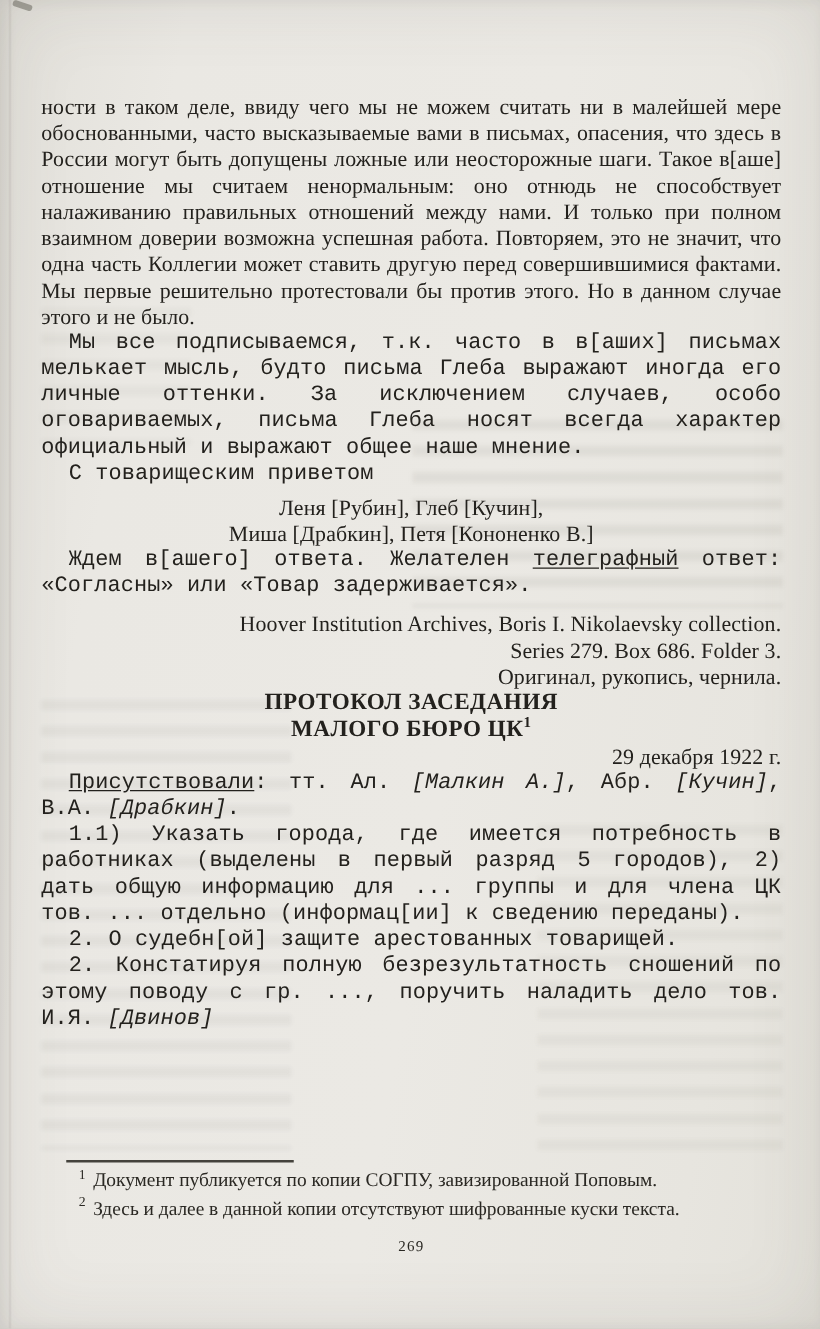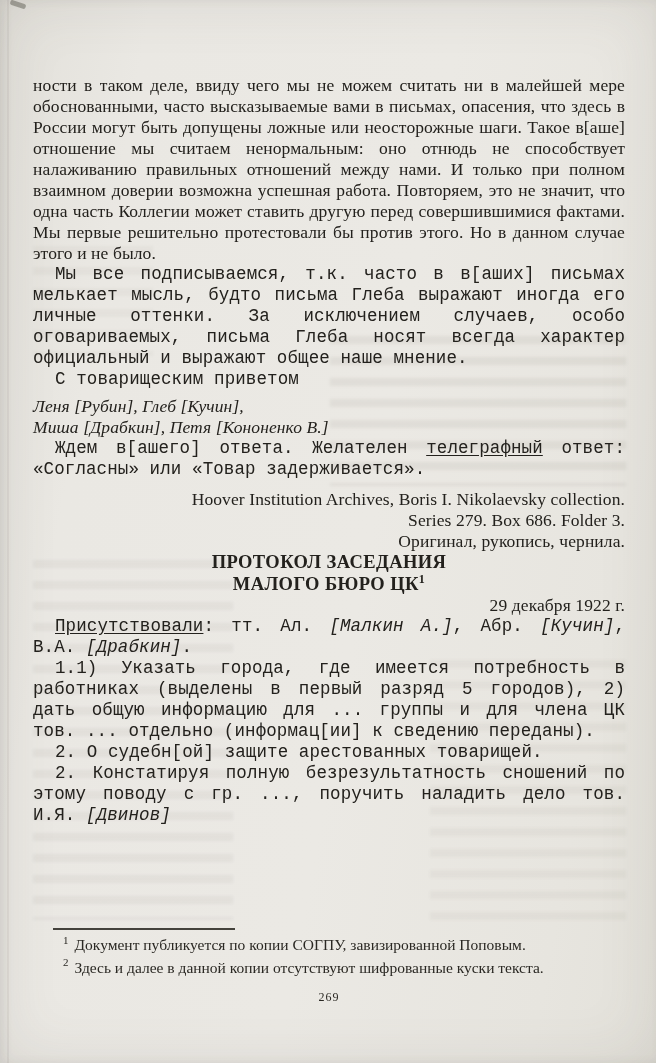--- a/index.html
+++ b/index.html
@@ -46,21 +46,21 @@
     letter-spacing: 0.1px;
     margin-top: 20px;
   }
   .content p { margin: 0; }
   .indent { text-indent: 22px; font-family: Liberation Mono, monospace; }
   .u { text-decoration: underline; text-underline-offset: 2px; }
   .it { font-style: italic; }
   sup { font-size: 12px; line-height: 0; vertical-align: super; }
 
   .salutation { margin-top: 8px; }
-  .signatures { margin-top: 6px; text-align: left; font-style: italic; }
+  .signatures { margin-top: 6px; text-align: center; }
   .telegram { margin-top: 14px; }
   .archive { margin-top: 9px; text-align: right; }
   .heading {
     margin-top: 24px; text-align: center;
     font-weight: bold; font-size: 18.5px; line-height: 21.5px;
     letter-spacing: 0.4px; text-indent: 0;
   }
   .heading .hline { display: block; }
   .date-line { margin-top: 20px; text-align: right; }
   .attendees { margin-top: 6px; }

